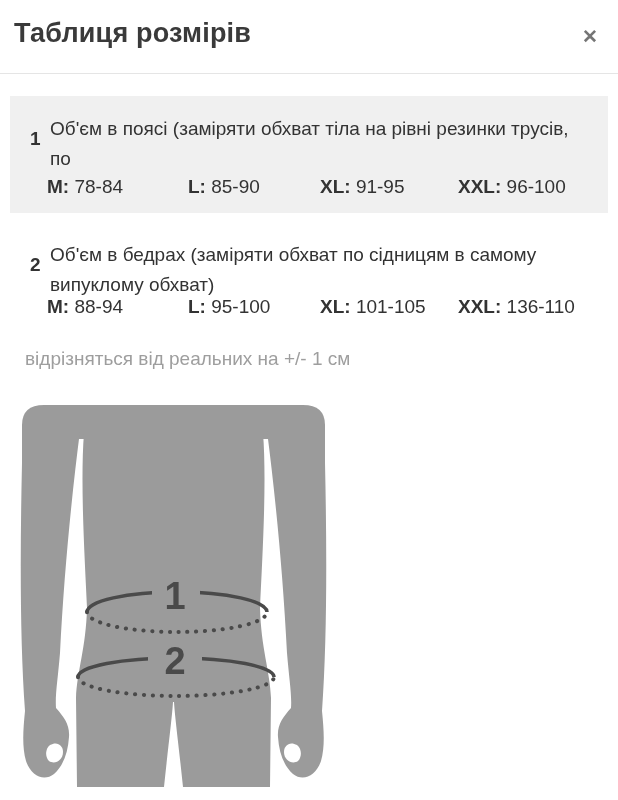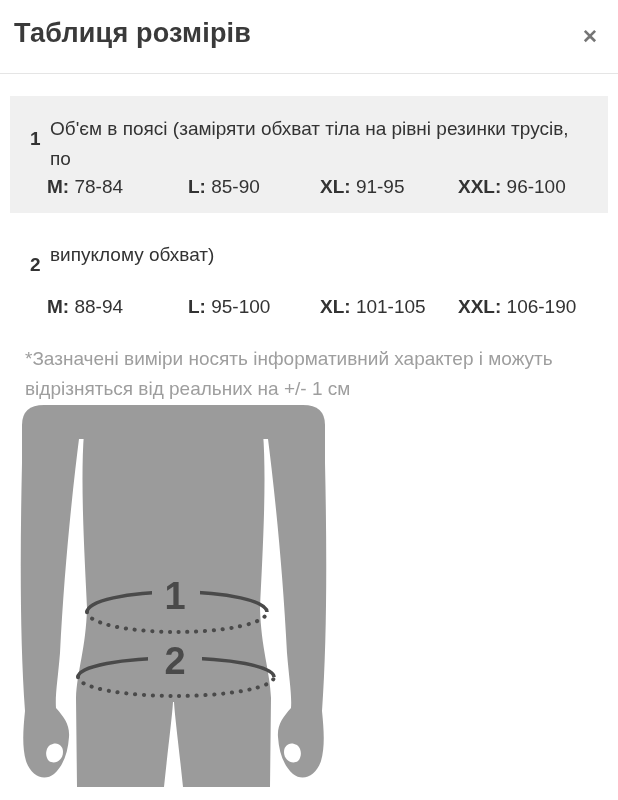--- a/index.html
+++ b/index.html
@@ -67,32 +67,32 @@
     <span class="size-cell col-m"><b>M:</b> <span>78-84</span></span>
     <span class="size-cell col-l"><b>L:</b> <span>85-90</span></span>
     <span class="size-cell col-xl"><b>XL:</b> <span>91-95</span></span>
     <span class="size-cell col-xxl"><b>XXL:</b> <span>96-100</span></span>
   </div>
 </div>
 
 <div class="section sec2">
   <div class="sec-num">2</div>
   <div class="sec-desc">
+    <div>Об'єм в бедрах (заміряти обхват по сідницям в самому</div>
     <div>випуклому обхват)</div>
   </div>
   <div class="sizes-row">
     <span class="size-cell col-m"><b>M:</b> <span>88-94</span></span>
     <span class="size-cell col-l"><b>L:</b> <span>95-100</span></span>
     <span class="size-cell col-xl"><b>XL:</b> <span>101-105</span></span>
-    <span class="size-cell col-xxl"><b>XXL:</b> <span>106-190</span></span>
+    <span class="size-cell col-xxl"><b>XXL:</b> <span>136-110</span></span>
   </div>
 </div>
 
 <div class="note">
-  <div>*Зазначені виміри носять інформативний характер і можуть</div>
   <div>відрізняться від реальних на +/- 1 см</div>
 </div>
 
 <div class="figure-wrap">
   <svg width="348" height="390" viewBox="0 0 348 390" xmlns="http://www.w3.org/2000/svg">
 
     <path fill="#9b9b9b" d="M22,36 L22,22 Q22,2 44,2 L303,2 Q325,2 325,22 L325,36 Z"></path>
 
     <path fill="#9b9b9b" d="M84,30
       C80,80 85,160 87,205

